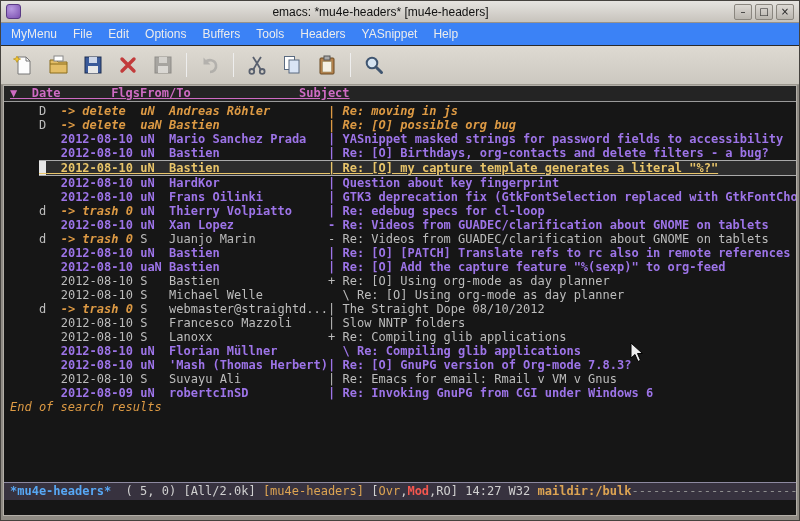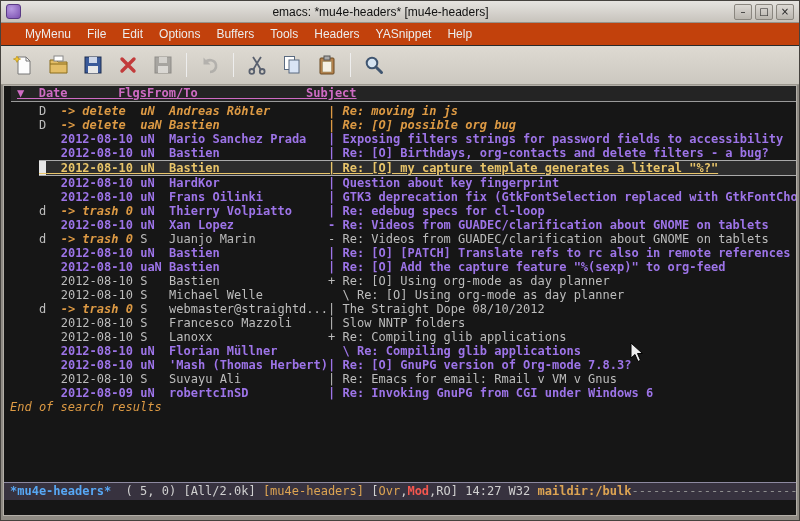--- a/index.html
+++ b/index.html
@@ -16,41 +16,41 @@
   .emacs-icon { width:15px; height:15px; border-radius:3px;
                 background:radial-gradient(circle at 35% 30%, #b89ae0, #7a4fb0);
                 border:1px solid #5a3a85; margin-right:6px; flex:0 0 15px; }
   .title-text { flex:1; text-align:center; }
   .win-controls { display:flex; gap:3px; }
   .win-btn { width:18px; height:16px; background:linear-gradient(#dcd9d4,#b9b5ae);
              border:1px solid #8a867f; border-radius:2px; font-size:10px; line-height:14px;
              text-align:center; color:#222; font-family:"DejaVu Sans",sans-serif; }
 
   
-  .menubar { height:23px; flex:0 0 23px; background:#c2410c; display:flex; align-items:center;
+  .menubar { height:23px; flex:0 0 23px; background:#3b82f6; display:flex; align-items:center;
              font-family:"Liberation Sans",sans-serif; font-size:12px; color:#ececec;
-             border-bottom:1px solid #2a2a2a; padding-left:16px; }
+             border-bottom:1px solid #2a2a2a; padding-left:2px; }
   .menu-item { padding:4px 8px; }
 
   
   .toolbar { height:39px; flex:0 0 39px; background:linear-gradient(#dedad2,#ccc8c0);
              border-bottom:1px solid #9c988f; display:flex; align-items:center; padding:0 6px; }
   .tool-btn { width:32px; height:30px; display:flex; align-items:center; justify-content:center;
               border-radius:3px; margin-right:3px; }
   .tool-btn.disabled { opacity:0.45; filter:grayscale(1); }
   .tool-sep { width:1px; height:24px; background:#a09c93; border-right:1px solid #eee;
               margin:0 7px 0 4px; }
 
   
   .frame { flex:1; margin:0 2px 4px 2px; border:1px solid #b3afa8; background:var(--buffer-bg);
            display:flex; flex-direction:column; overflow:hidden; }
 
   .header-line { flex:0 0 16px; background:#242424; color:var(--header); font-weight:bold;
                  font-size:12px; line-height:15px; white-space:pre; padding-left:6px;
-                 border-bottom:1px solid #9a9a9a; text-decoration:underline;margin-left:7px; }
+                 border-bottom:1px solid #9a9a9a; text-decoration:underline; }
 
   .buffer { flex:1; overflow:hidden; padding:2px 0 0 6px; font-size:12px; }
   .row { height:14px; line-height:14px; white-space:pre; width:100%;margin-left:29px; }
   .t-unread { color:var(--unread); font-weight:bold; }
   .t-read   { color:var(--read);text-align:center; }
   .t-mark   { color:var(--read); }
   .t-del    { color:var(--marked); font-style:italic; font-weight:bold; }
   .row-current { background:#2d2d2d; border-top:1px solid #aaa; border-bottom:1px solid #aaa;
                  height:16px; color:var(--current); font-weight:bold;
                  text-decoration:underline; }
@@ -170,21 +170,21 @@
         </svg>
       </div>
     </div>
 
   <div class="frame">
     <div class="header-line">▼  Date       FlgsFrom/To               Subject</div>
     <div class="buffer">
 
     <div class="row"><span class="t-mark">D  </span><span class="t-del">-&gt; delete  </span><span class="t-del">uN  Andreas Röhler        | Re: moving in js</span></div>
         <div class="row"><span class="t-mark">D  </span><span class="t-del">-&gt; delete  </span><span class="t-del">uaN Bastien               | Re: [O] possible org bug</span></div>
-        <div class="row"><span class="t-mark">   </span><span class="t-unread">2012-08-10 </span><span class="t-unread">uN  Mario Sanchez Prada   | Exposing filters strings for password fields to accessibility</span></div>
+        <div class="row"><span class="t-mark">   </span><span class="t-unread">2012-08-10 </span><span class="t-unread">uN  Mario Sanchez Prada   | YASnippet masked strings for password fields to accessibility</span></div>
         <div class="row"><span class="t-mark">   </span><span class="t-unread">2012-08-10 </span><span class="t-unread">uN  Bastien               | Re: [O] Birthdays, org-contacts and delete filters - a bug?</span></div>
         <div class="row row-current"><span class="cursor"> </span>  2012-08-10 uN  Bastien               | Re: [O] my capture template generates a literal "%?"</div>
         <div class="row"><span class="t-mark">   </span><span class="t-unread">2012-08-10 </span><span class="t-unread">uN  HardKor               | Question about key fingerprint</span></div>
         <div class="row"><span class="t-mark">   </span><span class="t-unread">2012-08-10 </span><span class="t-unread">uN  Frans Oilinki         | GTK3 deprecation fix (GtkFontSelection replaced with GtkFontChooser)</span></div>
         <div class="row"><span class="t-mark">d  </span><span class="t-del">-&gt; trash 0 </span><span class="t-unread">uN  Thierry Volpiatto     | Re: edebug specs for cl-loop</span></div>
         <div class="row"><span class="t-mark">   </span><span class="t-unread">2012-08-10 </span><span class="t-unread">uN  Xan Lopez             - Re: Videos from GUADEC/clarification about GNOME on tablets</span></div>
         <div class="row"><span class="t-mark">d  </span><span class="t-del">-&gt; trash 0 </span><span class="t-read">S   Juanjo Marin          - Re: Videos from GUADEC/clarification about GNOME on tablets</span></div>
         <div class="row"><span class="t-mark">   </span><span class="t-unread">2012-08-10 </span><span class="t-unread">uN  Bastien               | Re: [O] [PATCH] Translate refs to rc also in remote references</span></div>
         <div class="row"><span class="t-mark">   </span><span class="t-unread">2012-08-10 </span><span class="t-unread">uaN Bastien               | Re: [O] Add the capture feature "%(sexp)" to org-feed</span></div>
         <div class="row"><span class="t-mark">   </span><span class="t-read">2012-08-10 </span><span class="t-read">S   Bastien               + Re: [O] Using org-mode as day planner</span></div>

